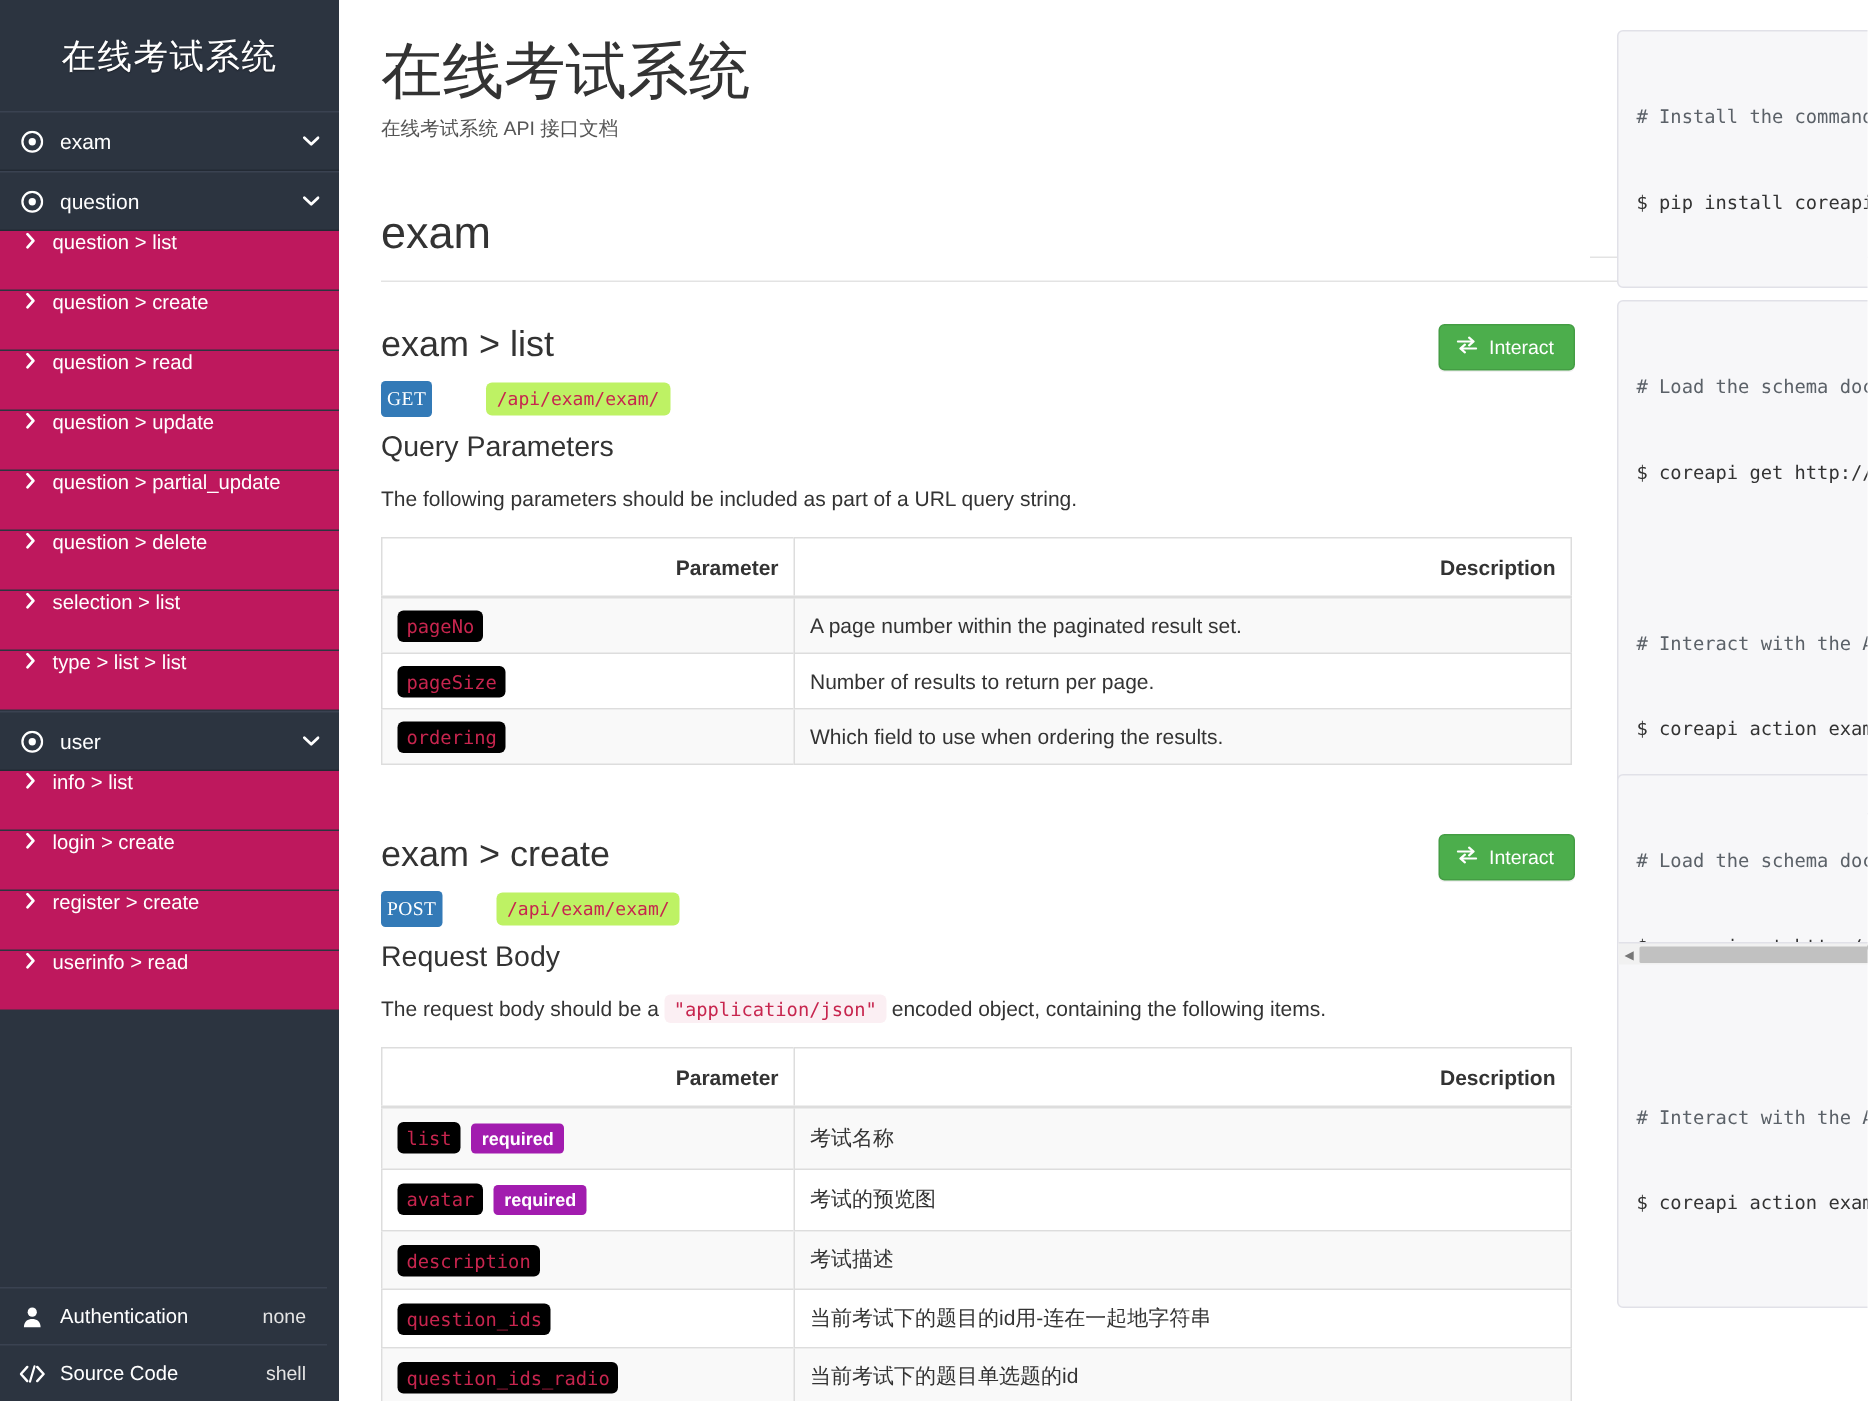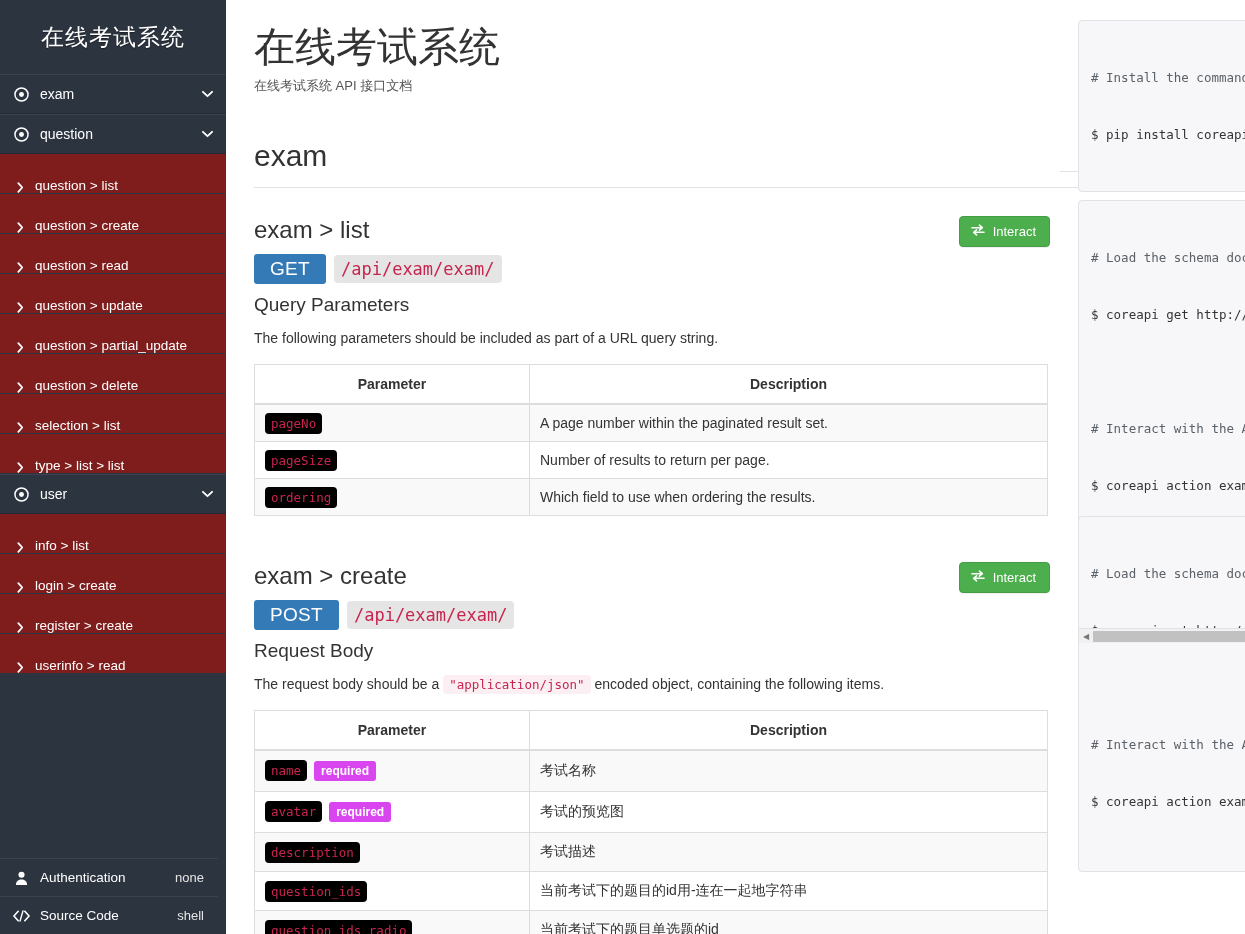--- a/index.html
+++ b/index.html
@@ -47,23 +47,23 @@
     display: inline-flex; align-items: center; justify-content: center;
     margin-right: 10px;
     flex: 0 0 18px;
   }
   .sb-ico svg { display: block; }
   .sb-group-label { flex: 1 1 auto; }
   .sb-caret { width: 14px; display: flex; align-items: center; justify-content: center; }
 
   .sb-item {
     height: 40px;
-    display: flex; align-items: flex-end;
+    display: flex; align-items: flex-start;
     padding: 0 12px 0 14px;
-    background: #7f1d1d;
+    background: #be185d;
     border-bottom: 1px solid #2c3440;
     color: #ffffff;
     font-size: 13.5px;
     cursor: pointer;
   }
   .sb-chev {
     width: 12px; height: 12px;
     display: inline-flex; align-items: center; justify-content: center;
     margin-right: 9px; flex: 0 0 12px;
   }
@@ -120,65 +120,67 @@
     display: inline-flex; align-items: center; gap: 8px;
     white-space: nowrap;
     box-shadow: 0 1px 0 rgba(0,0,0,.06);
     font-family: "Liberation Sans", sans-serif;
     margin-left: 12px;
   }
 
   .meth-row { display: flex; align-items: center; gap: 8px; margin: 2px 0 10px 0; }
   .badge-method {
     background: #337ab7; color: #fff;
-    font-size: 19px; font-weight: 400;
-    padding: 4px 16px; border-radius: 3px;
+    font-size: 13px; font-weight: 400;
+    padding: 4px 4px; border-radius: 3px;
     letter-spacing: .3px;
+    font-family: Liberation Serif, serif;
   }
   .url-code {
     font-family: "DejaVu Sans Mono", "Liberation Mono", monospace;
-    font-size: 17px; color: #c7254e;
-    background: #e5e5e5; border-radius: 4px;
+    font-size: 12px; color: #c7254e;
+    background: #bef264; border-radius: 4px;
     padding: 4px 7px;
+    margin-left: 28px;
   }
 
   h3.sub { font-size: 19px; font-weight: 400; color: #333; margin: 10px 0 12px 0; }
   p.desc { font-size: 14px; color: #333; margin: 0 0 15px 0; line-height: 1.5; }
   .inline-code {
     font-family: "DejaVu Sans Mono", "Liberation Mono", monospace;
     font-size: 12.5px; color: #c7254e;
     background: #fbeff3; border-radius: 4px; padding: 2px 6px;
   }
 
   table.params {
     border-collapse: collapse;
     width: 794px;
     border: 1px solid #ddd;
     font-size: 14px;
   }
   table.params th {
-    text-align: center; font-weight: bold; color: #333;
+    text-align: right; font-weight: bold; color: #333;
     padding: 11px 10px; border-bottom: 2px solid #ddd;
     background: #fff; font-size: 14px;
   }
   table.params th:first-child { width: 275px; border-right: 1px solid #ddd; }
   table.params td {
     padding: 10px 10px; border-top: 1px solid #ddd; color: #333;
     vertical-align: middle;
   }
   table.params td:first-child { border-right: 1px solid #ddd; }
   table.params tbody tr:nth-child(odd) { background: #f9f9f9; }
   .param-name {
     font-family: "DejaVu Sans Mono", "Liberation Mono", monospace;
     font-size: 12.5px; color: #c7254e;
     background: #000000; border-radius: 4px; padding: 3px 6px;
   }
   .badge-required {
     display: inline-block; margin-left: 7px;
-    background: #d946ef; color: #fff;
+    background: #a21caf; color: #fff;
     font-size: 12px; font-weight: bold;
     padding: 3px 7px; border-radius: 3px;
     vertical-align: middle;
   }
   .code-box {
     position: absolute;
     width: 300px;
     background: #f7f7f9;
     border: 1px solid #e1e1e8;
     border-radius: 4px;
@@ -472,21 +474,21 @@
         <table class="params">
           <thead>
             <tr>
               <th>Parameter</th>
               <th>Description</th>
             </tr>
           </thead>
           <tbody>
             <tr>
               <td>
-                <span class="param-name">name</span><span class="badge-required">required</span>
+                <span class="param-name">list</span><span class="badge-required">required</span>
               </td>
               <td>考试名称</td>
             </tr>
             <tr>
               <td>
                 <span class="param-name">avatar</span><span class="badge-required">required</span>
               </td>
               <td>考试的预览图</td>
             </tr>
             <tr>

